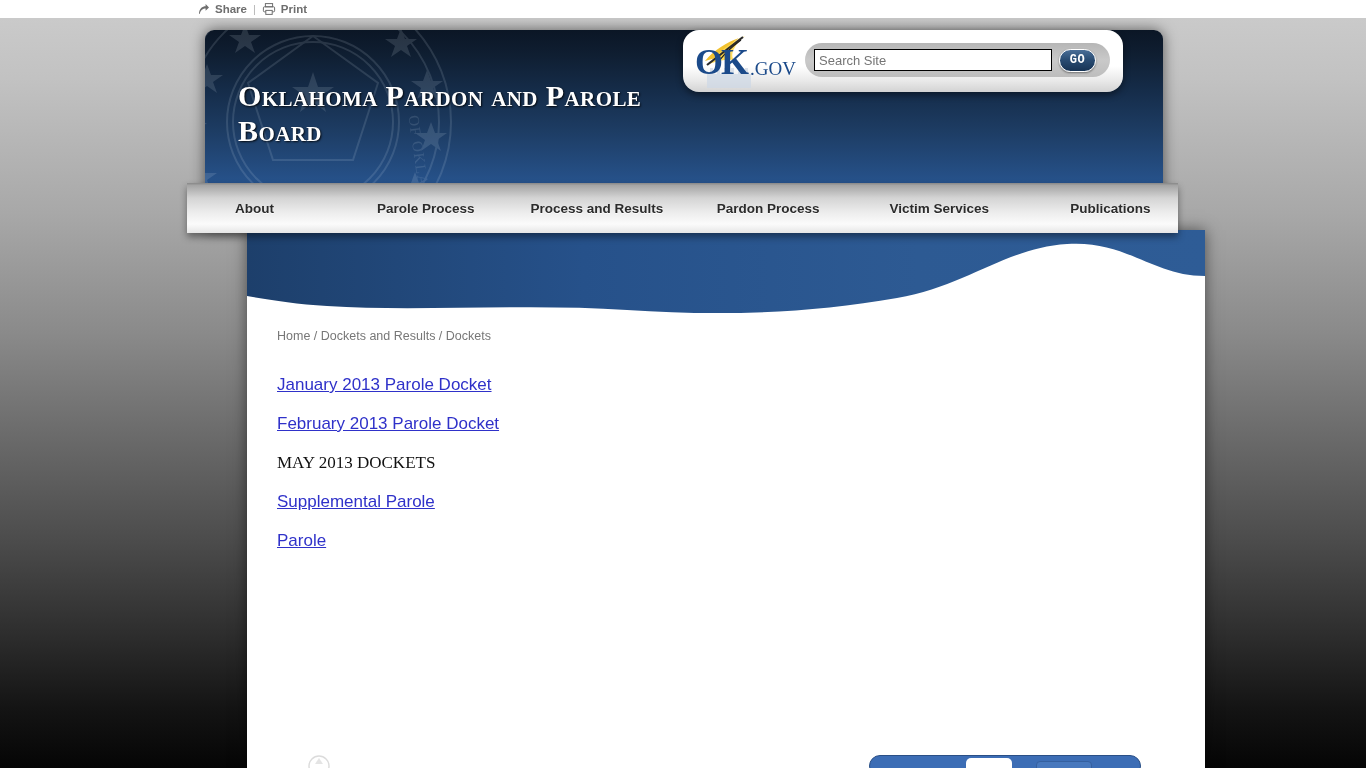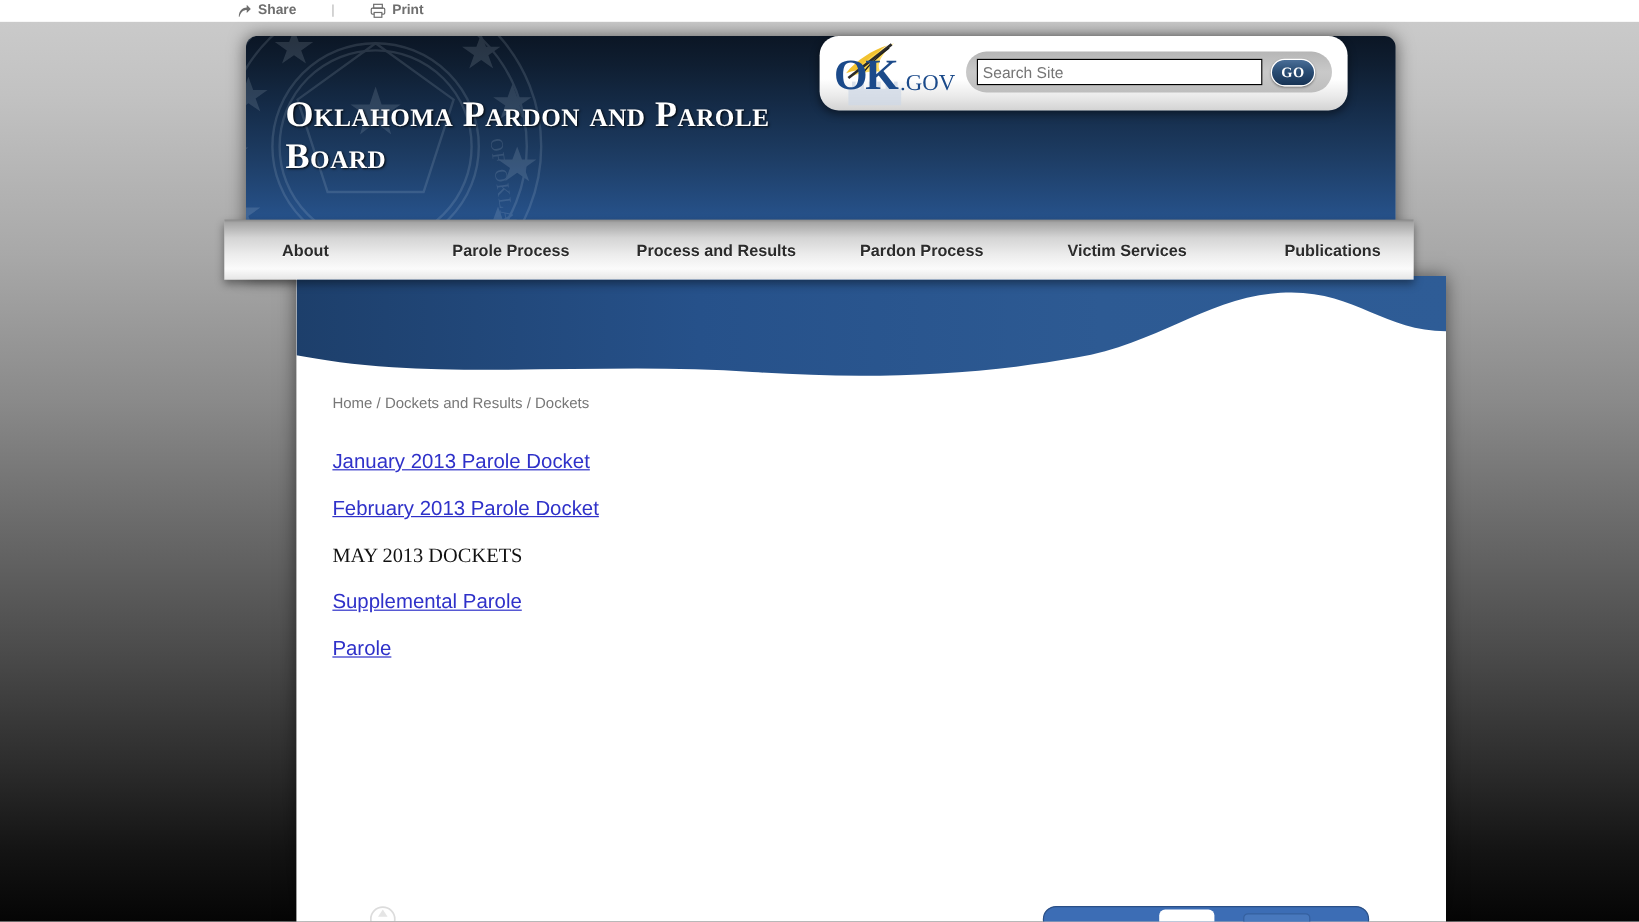--- a/index.html
+++ b/index.html
@@ -39,21 +39,21 @@
     width: 1366px; height: 18px;
     background: #ffffff;
     z-index: 40;
   }
   #topbar-inner {
     position: absolute;
     left: 196px; top: 0;
     height: 18px;
     display: flex;
     align-items: center;
-    gap: 23px;
+    gap: 0;
     font-size: 11.5px;
     color: #6e6e6e;
   }
   .tb-item {
     display: flex;
     align-items: center;
     gap: 5px;
     color: #6e6e6e;
     text-decoration: none;
     font-weight: bold;
@@ -177,21 +177,21 @@
     border: 1px solid #ffffff;
     box-shadow: 0 1px 2px rgba(0,0,0,0.4);
     color: #ffffff;
     font-size: 12px;
     font-weight: bold;
     letter-spacing: 0.5px;
     display: flex;
     align-items: center;
     justify-content: center;
     cursor: pointer;
-    font-family: Liberation Serif, serif;
+    font-family: Liberation Mono, monospace;
   }
 
   
   #nav {
     position: absolute;
     left: 187px; top: 183px;
     width: 991px; height: 50px;
     background: linear-gradient(to bottom,
         #878787 0%, #a5a5a5 5%, #d4d4d4 30%, #ececec 58%, #fbfbfb 82%, #e6e6e6 100%);
     z-index: 25;

